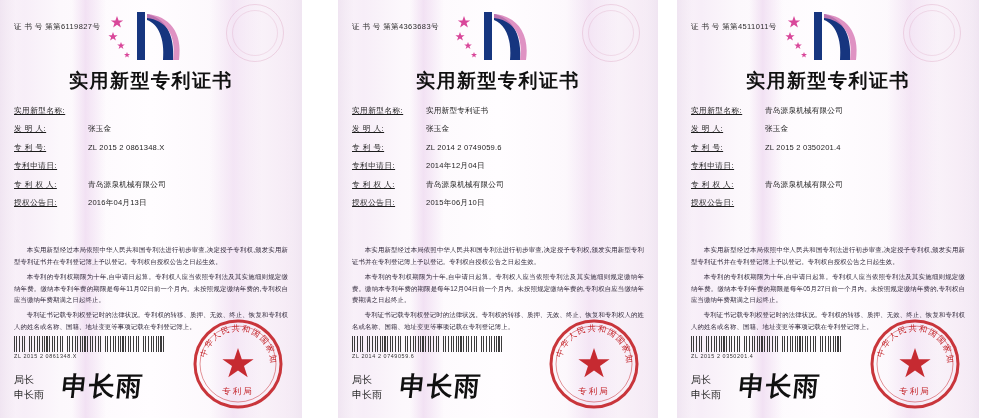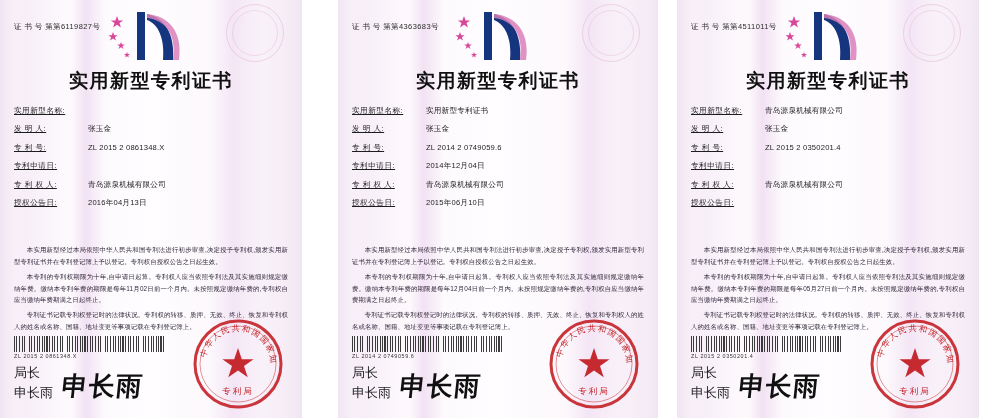--- a/index.html
+++ b/index.html
@@ -179,21 +179,21 @@
     top: 353px;
     font-size: 5.4px;
     color: #333;
     letter-spacing: 0.6px;
   }
 
   .signature-block {
     position: absolute;
     left: 14px;
     bottom: 16px;
-    font-size: 13px;
+    font-size: 10px;
     color: #1d1d1d;
     line-height: 1.5;
   }
   .sig-handwrite {
     position: absolute;
     left: 62px;
     bottom: 14px;
     font-family: "DejaVu Serif", serif;
     font-size: 26px;
     font-weight: bold;

